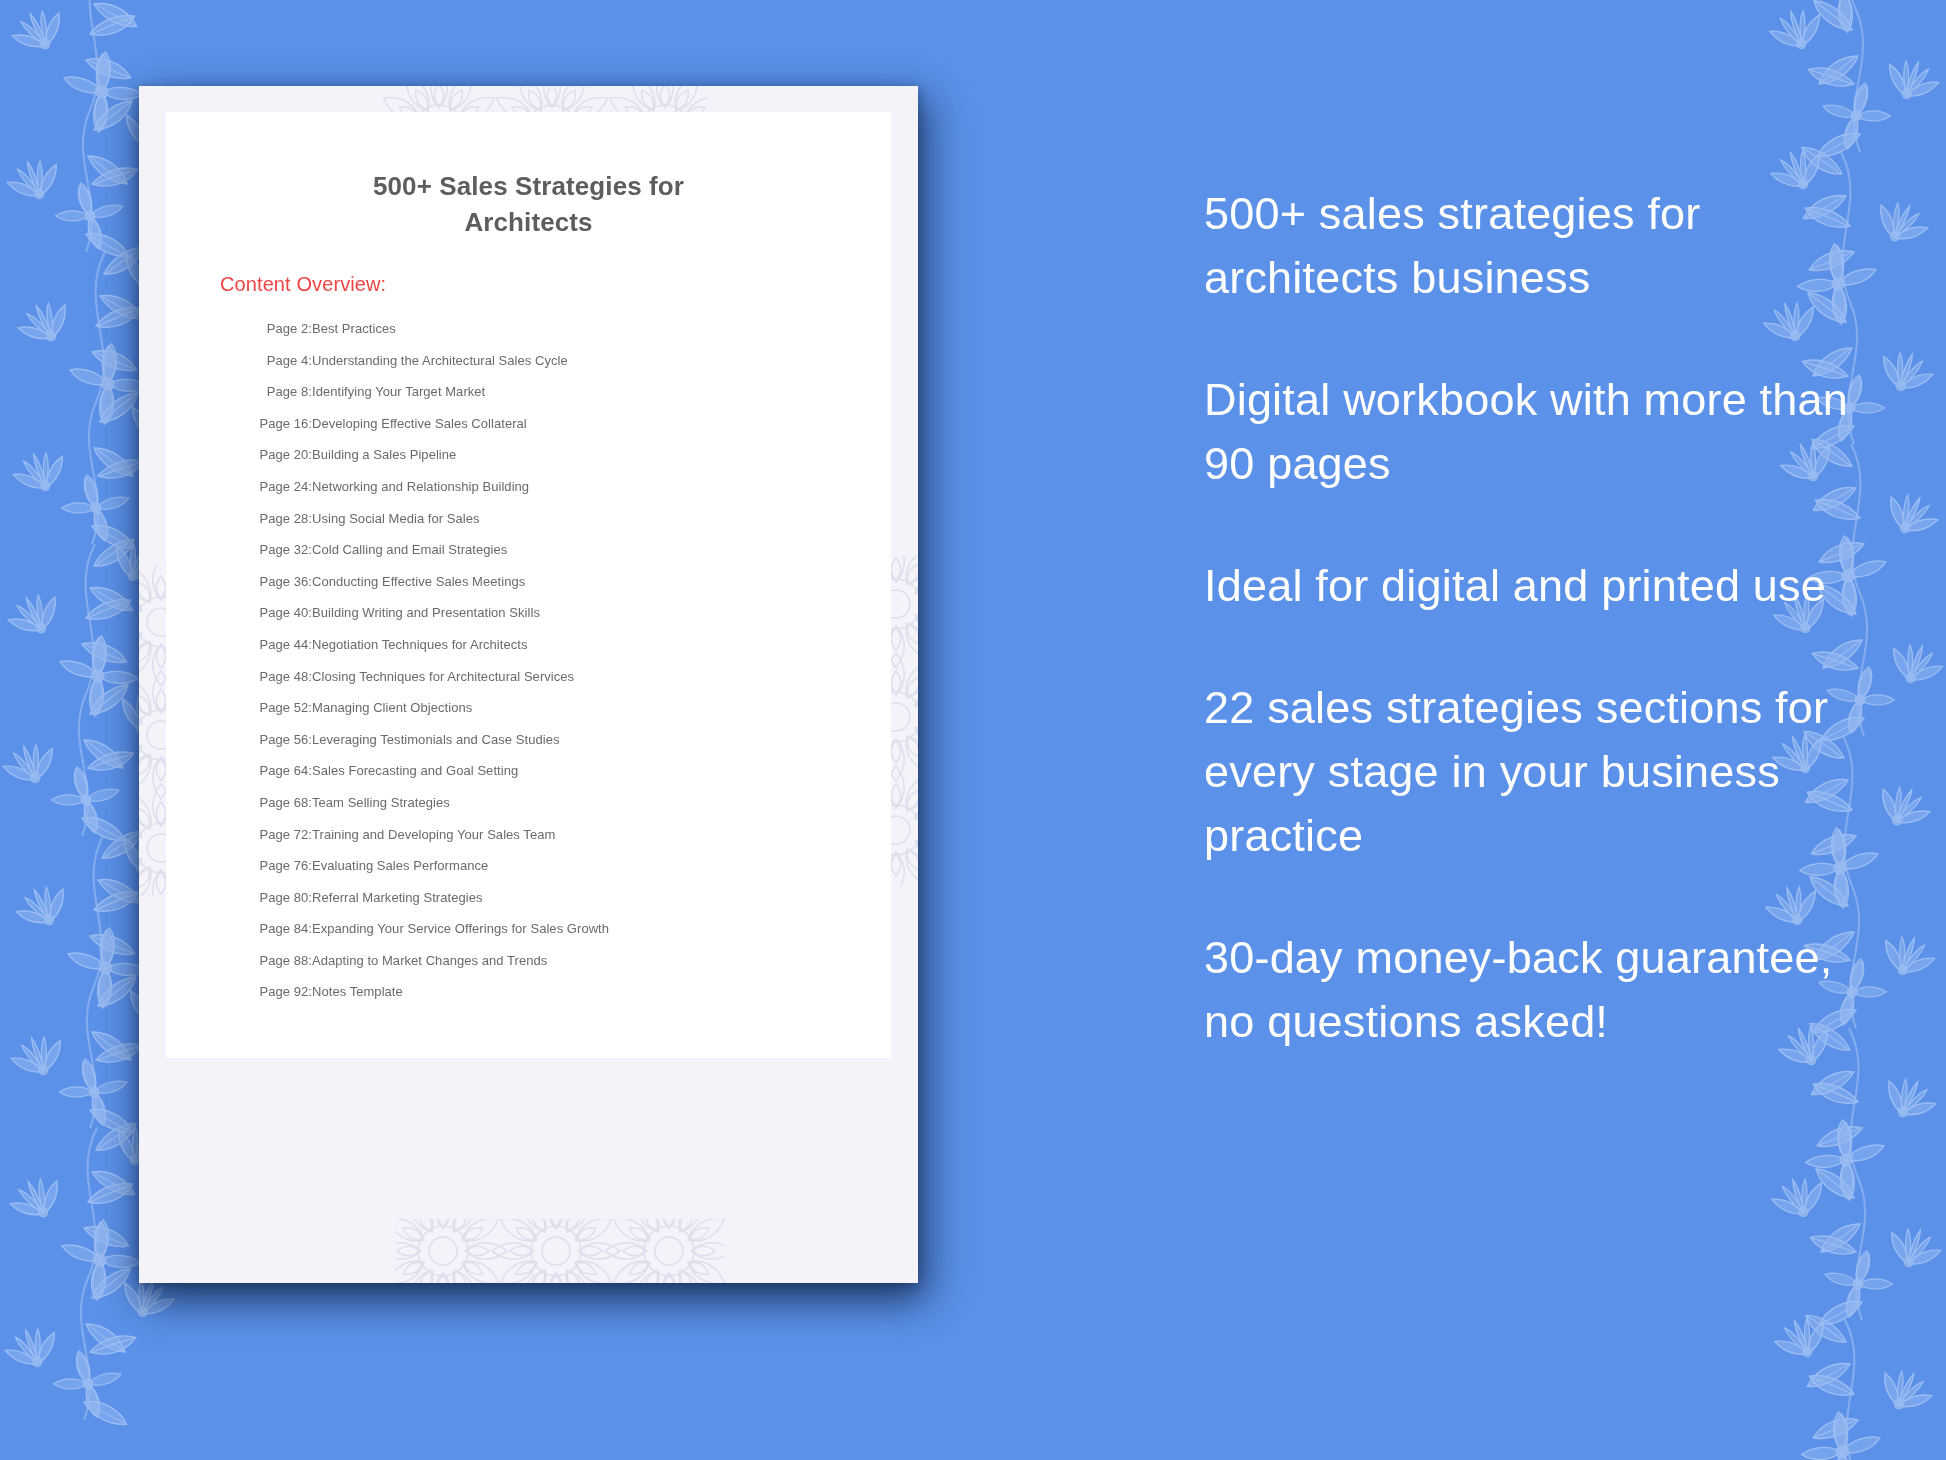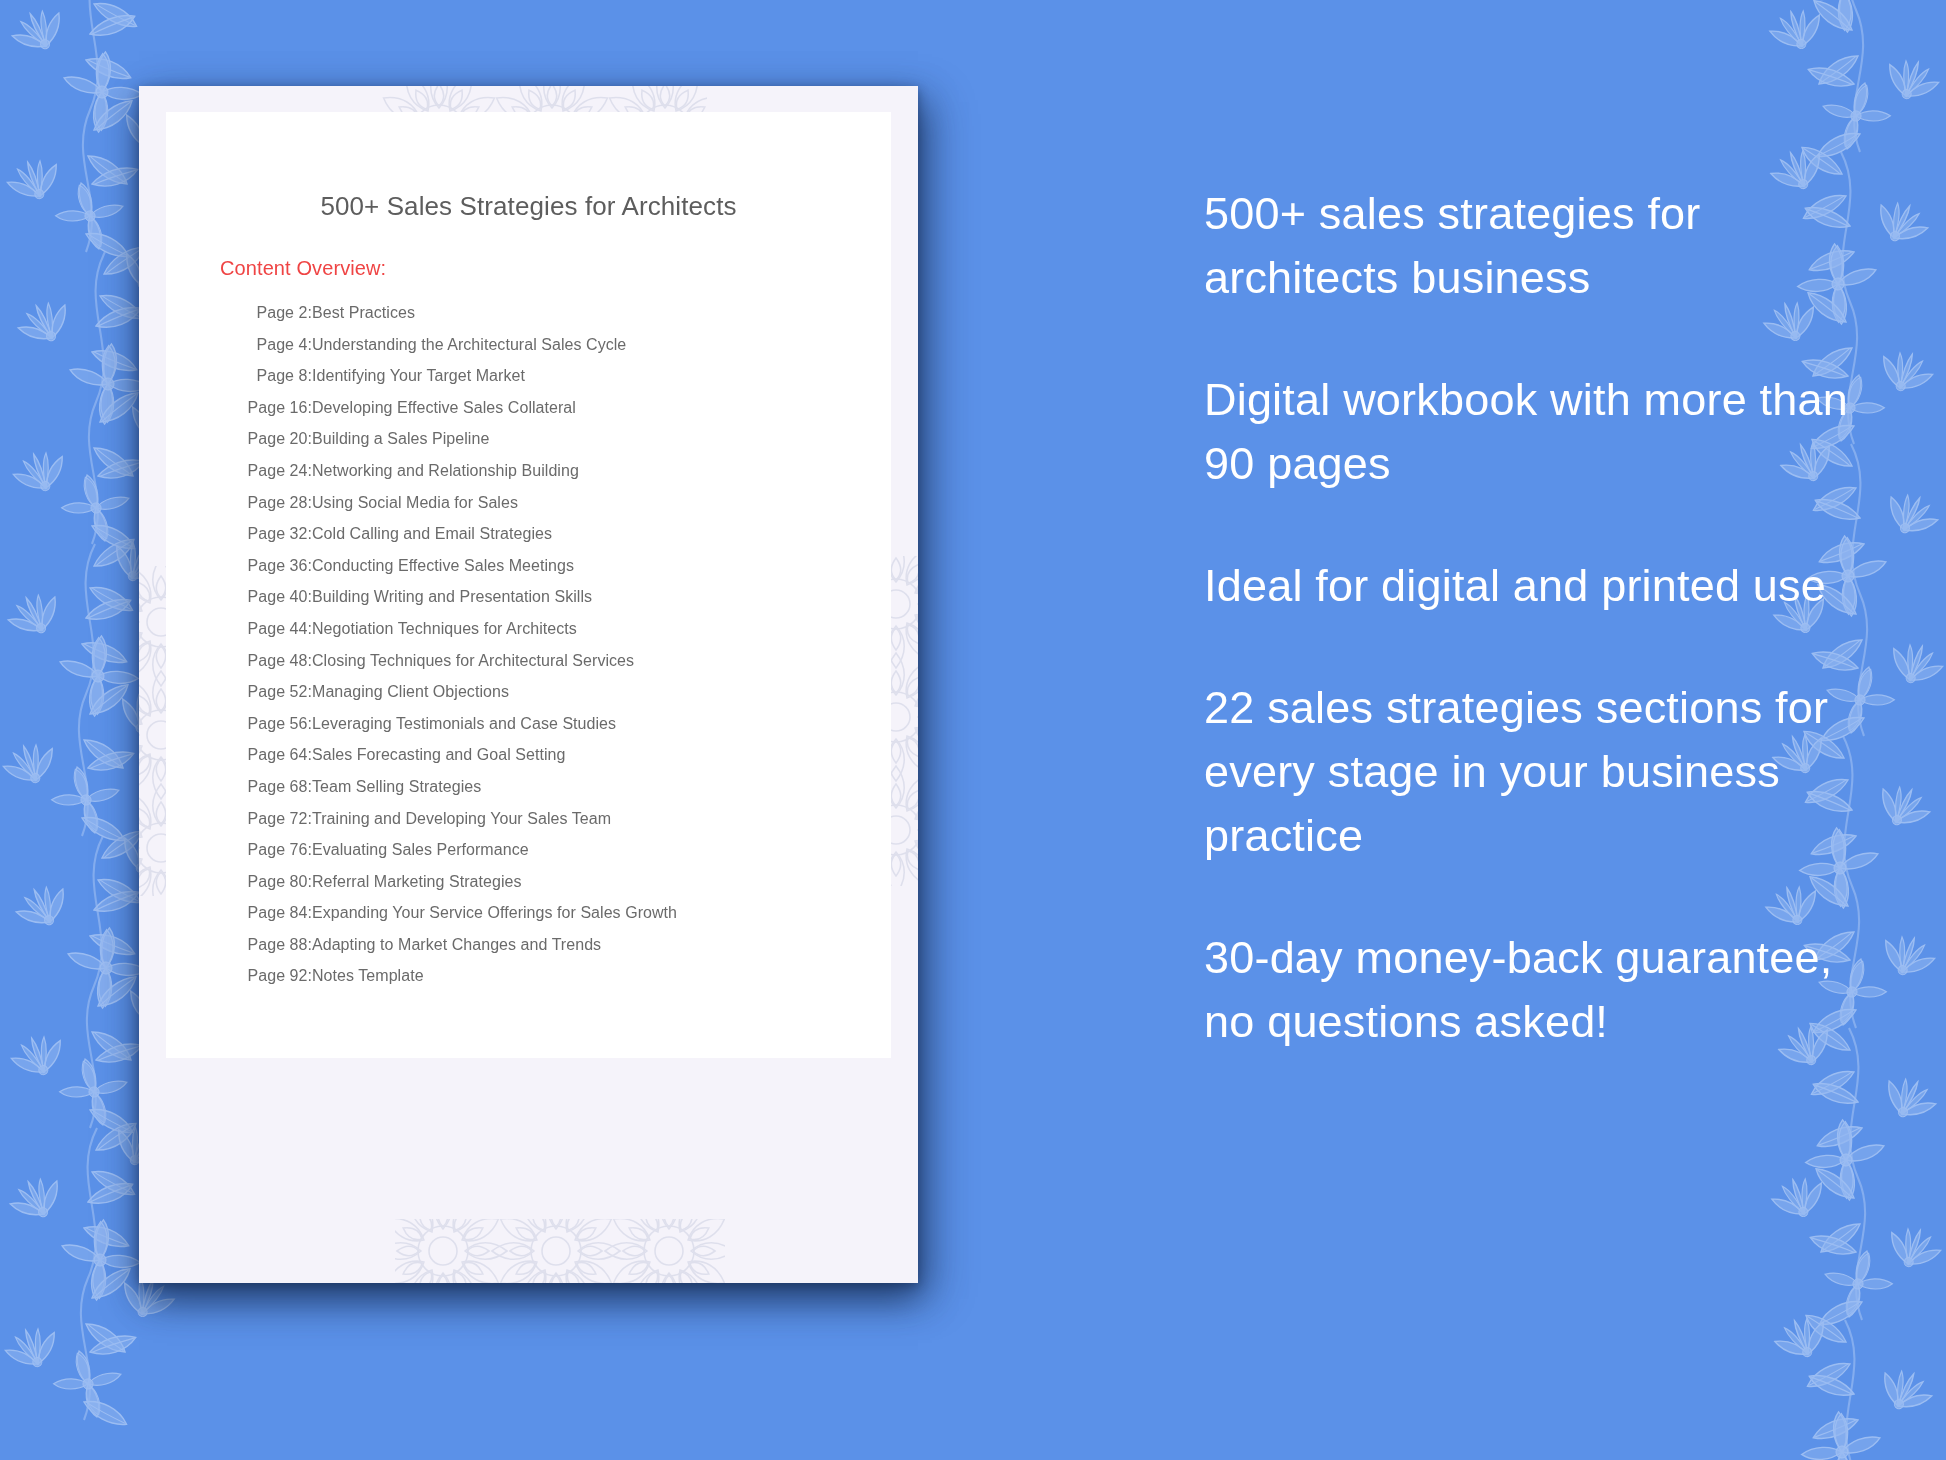--- a/index.html
+++ b/index.html
@@ -53,45 +53,45 @@
   .wm-right  { top:470px;  right:-96px; width:150px; height:330px; }
 
   #page {
     position:absolute;
     left:27px; top:26px;
     width:725px; height:946px;
     background:#ffffff;
   }
 
   #doc-title {
-    margin:76px auto 0;
+    margin:56px auto 0;
     width:430px;
     text-align:center;
     font-size:26px;
     line-height:36px;
     color:#5d5d5d;
-    font-weight:400;
+    font-weight:700;
     letter-spacing:.1px;
   }
 
   #overview-label {
     margin:33px 0 0 54px;
     font-size:20px;
     color:#ef4444;
     letter-spacing:.1px;
   }
 
   #toc {
     margin:17px 0 0 78px;
     list-style:none;
   }
   #toc li {
     display:flex;
     align-items:baseline;
-    font-size:16px;
+    font-size:13px;
     line-height:31.6px;
     color:#6a6a6a;
     white-space:nowrap;
   }
   .toc-page {
     flex:0 0 auto;
     width:68px;
     text-align:right;
     letter-spacing:.05px;
   }

